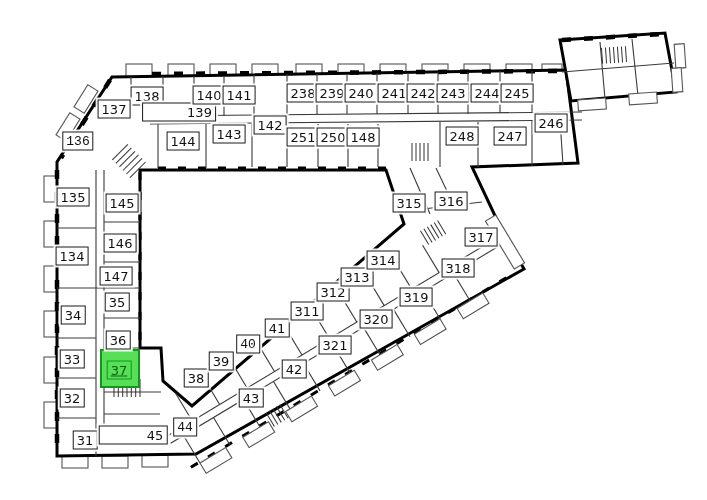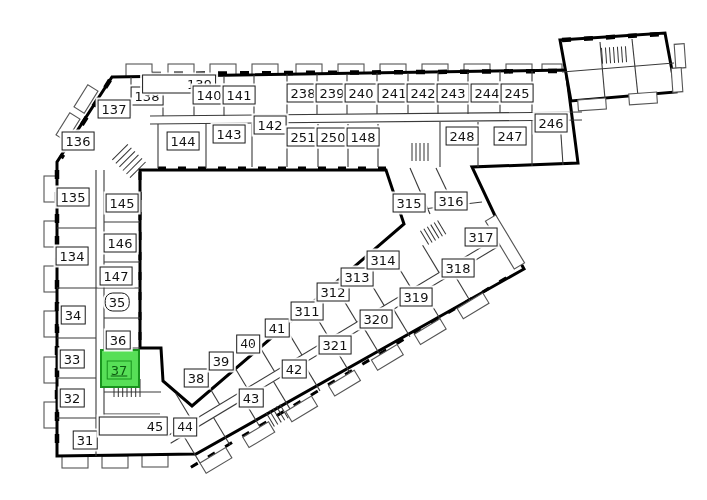--- a/index.html
+++ b/index.html
@@ -241,56 +241,56 @@
       <line class="st" x1="-9" y1="-8" x2="-9" y2="8"></line>
         <line class="st" x1="-5" y1="-8" x2="-5" y2="8"></line>
       <line class="st" x1="-1" y1="-8" x2="-1" y2="8"></line>
         <line class="st" x1="3" y1="-8" x2="3" y2="8"></line>
       <line class="st" x1="7" y1="-8" x2="7" y2="8"></line>
     </g>
   </svg>
 
   <div class="labels-layer">
       <div class="unit-label" style="left: 147px; top: 96px;">138</div>
-      <div class="unit-label" style="left: 179px; top: 84px; padding-left: 44px;">139</div>
+      <div class="unit-label" style="left: 179px; top: 112px; padding-left: 44px;">139</div>
       <div class="unit-label" style="left: 209px; top: 95px;">140</div>
       <div class="unit-label" style="left: 239px; top: 95px;">141</div>
       <div class="unit-label" style="left: 303px; top: 93px;">238</div>
       <div class="unit-label" style="left: 332px; top: 93px;">239</div>
       <div class="unit-label" style="left: 361px; top: 93px;">240</div>
       <div class="unit-label" style="left: 394px; top: 93px;">241</div>
       <div class="unit-label" style="left: 423px; top: 93px;">242</div>
       <div class="unit-label" style="left: 453px; top: 93px;">243</div>
       <div class="unit-label" style="left: 487px; top: 93px;">244</div>
       <div class="unit-label" style="left: 517px; top: 93px;">245</div>
       <div class="unit-label" style="left: 114px; top: 109px;">137</div>
-      <div class="unit-label" style="left: 78px; top: 141px;">136</div>
+      <div class="unit-label" style="left: 78px; top: 141px; font-family: Liberation Mono, monospace;">136</div>
       <div class="unit-label" style="left: 183px; top: 141px;">144</div>
       <div class="unit-label" style="left: 229px; top: 134px;">143</div>
       <div class="unit-label" style="left: 270px; top: 125px;">142</div>
       <div class="unit-label" style="left: 303px; top: 137px;">251</div>
       <div class="unit-label" style="left: 333px; top: 137px;">250</div>
       <div class="unit-label" style="left: 363px; top: 137px;">148</div>
       <div class="unit-label" style="left: 462px; top: 136px;">248</div>
       <div class="unit-label" style="left: 510px; top: 136px;">247</div>
       <div class="unit-label" style="left: 551px; top: 123px;">246</div>
       <div class="unit-label" style="left: 73px; top: 197px;">135</div>
       <div class="unit-label" style="left: 122px; top: 203px;">145</div>
       <div class="unit-label" style="left: 120px; top: 243px;">146</div>
       <div class="unit-label" style="left: 72px; top: 256px;">134</div>
       <div class="unit-label" style="left: 116px; top: 276px;">147</div>
-      <div class="unit-label" style="left: 117px; top: 302px; border-radius: 8px;">35</div>
+      <div class="unit-label" style="left: 117px; top: 302px;">35</div>
       <div class="unit-label" style="left: 73px; top: 315px;">34</div>
       <div class="unit-label" style="left: 118px; top: 340px;">36</div>
       <div class="unit-label" style="left: 72px; top: 359px;">33</div>
       <div class="room-highlight" style="left: 100px; top: 349px; width: 40px; height: 39px;"></div>
       <div class="unit-label highlighted" style="left: 119px; top: 370px; text-decoration: underline;">37</div>
       <div class="unit-label" style="left: 72px; top: 398px;">32</div>
       <div class="unit-label" style="left: 85px; top: 440px;">31</div>
-      <div class="unit-label" style="left: 133px; top: 426px; padding-left: 47px;">45</div>
+      <div class="unit-label" style="left: 133px; top: 435px; padding-left: 47px;">45</div>
       <div class="unit-label" style="left: 196px; top: 378px;">38</div>
       <div class="unit-label" style="left: 221px; top: 361px;">39</div>
       <div class="unit-label" style="left: 248px; top: 344px; font-family: Liberation Mono, monospace;">40</div>
       <div class="unit-label" style="left: 277px; top: 328px;">41</div>
       <div class="unit-label" style="left: 307px; top: 311px;">311</div>
       <div class="unit-label" style="left: 333px; top: 292px;">312</div>
       <div class="unit-label" style="left: 357px; top: 277px;">313</div>
       <div class="unit-label" style="left: 383px; top: 260px;">314</div>
       <div class="unit-label" style="left: 185px; top: 427px; font-family: Liberation Mono, monospace;">44</div>
       <div class="unit-label" style="left: 251px; top: 398px;">43</div>

